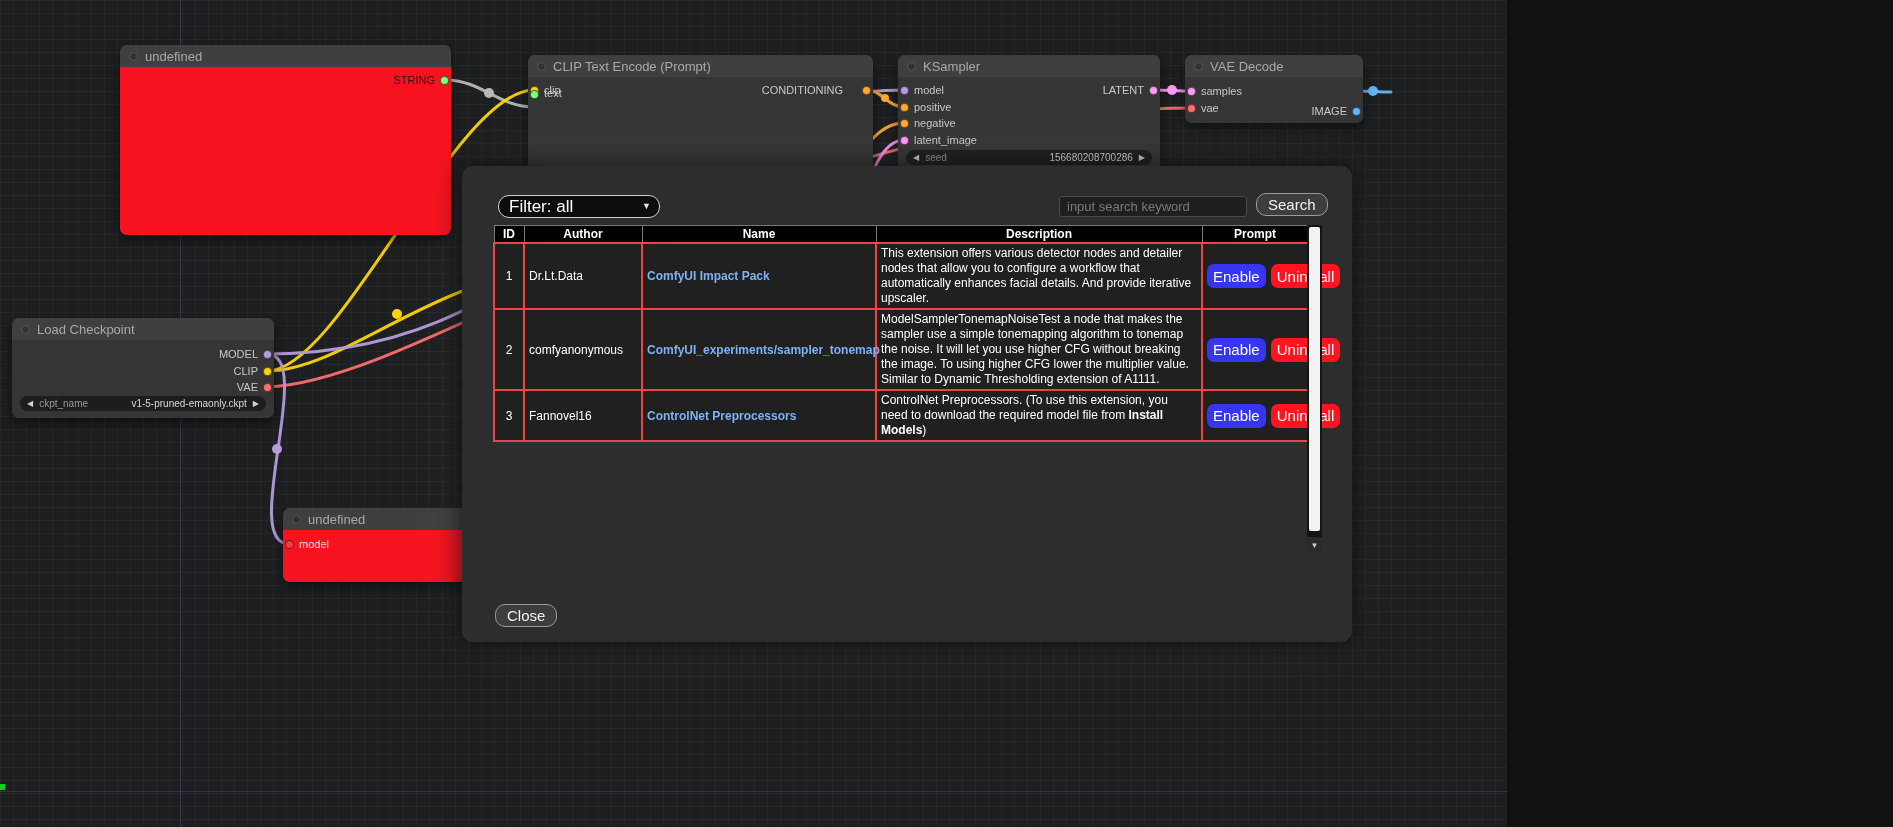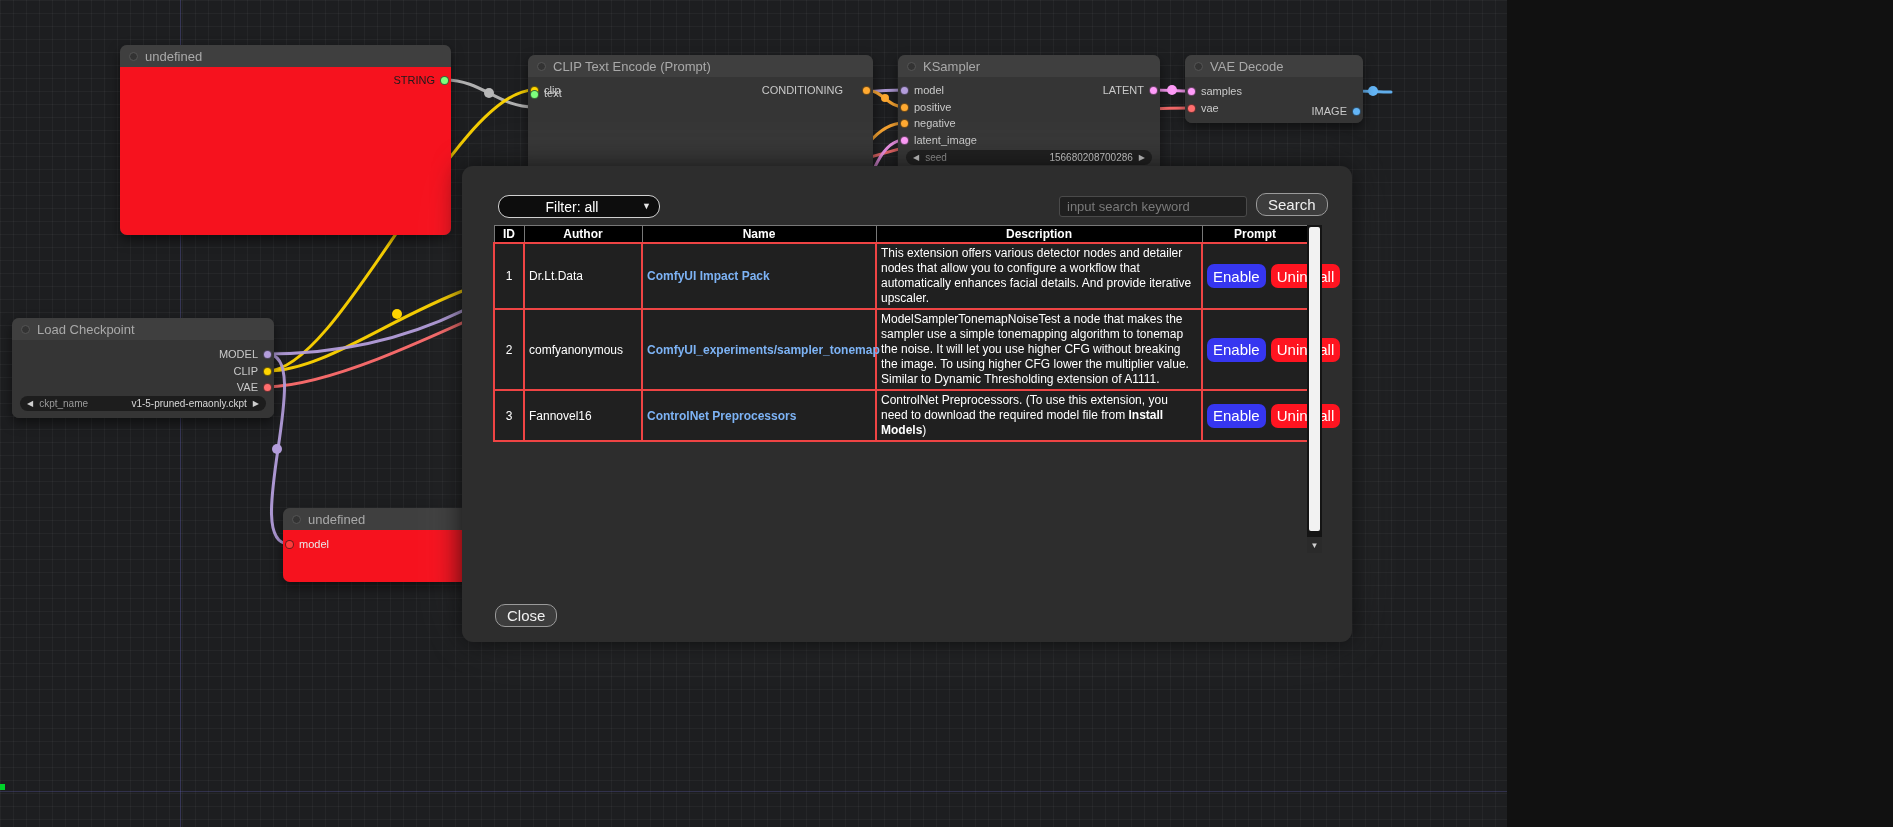--- a/index.html
+++ b/index.html
@@ -41,21 +41,21 @@
   .wname{color:#9a9a9a;}
   .wval{margin-left:auto;color:#d8d8d8;}
 
   
   .dialog{position:absolute;left:462px;top:166px;width:890px;height:476px;z-index:10;
         background:#2d2d2d;border-radius:11px;
         box-shadow:0 0 28px rgba(0,0,0,.75), 0 0 70px rgba(255,255,255,.08);}
   .filter-wrap{position:absolute;left:36px;top:29px;width:162px;height:23px;}
   .filter-wrap select{appearance:none;-webkit-appearance:none;width:100%;height:23px;
         background:#0d0d0d;color:#fff;border:1px solid #d0d0d0;border-radius:11px;
-        padding:0 24px 0 10px;font-size:14px;font-family:"Liberation Sans",sans-serif;text-align:center;}
+        padding:0 24px 0 10px;font-size:17px;font-family:"Liberation Sans",sans-serif;}
   .filter-caret{position:absolute;right:9px;top:6px;font-size:9px;color:#e6e6e6;pointer-events:none;}
   .search-input{position:absolute;left:597px;top:30px;width:188px;height:21px;background:#1f1f1f;
         border:1px solid #4a4a4a;border-radius:3px;color:#ddd;font-size:13px;padding:0 7px;
         font-family:"Liberation Sans",sans-serif;}
   .search-input::placeholder{color:#7a7a7a;}
   .gray-btn{background:#3d3d3d;color:#f0f0f0;border:1px solid #9a9a9a;border-radius:10px;
         font-size:15px;padding:2px 11px;font-family:"Liberation Sans",sans-serif;cursor:pointer;}
   .search-btn{position:absolute;left:794px;top:27px;}
   .close-btn{position:absolute;left:33px;top:438px;}
 

